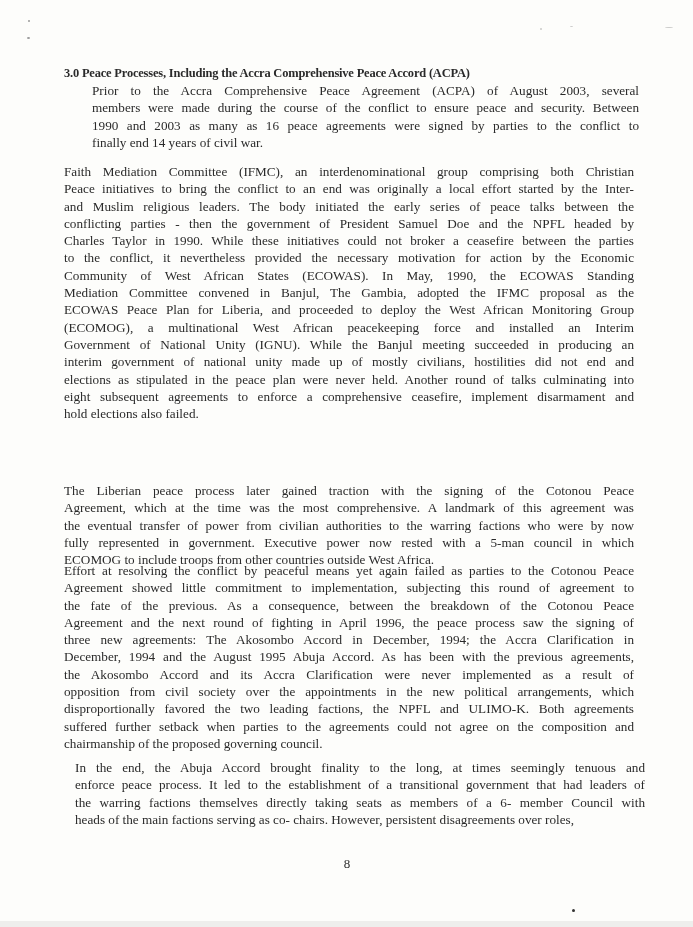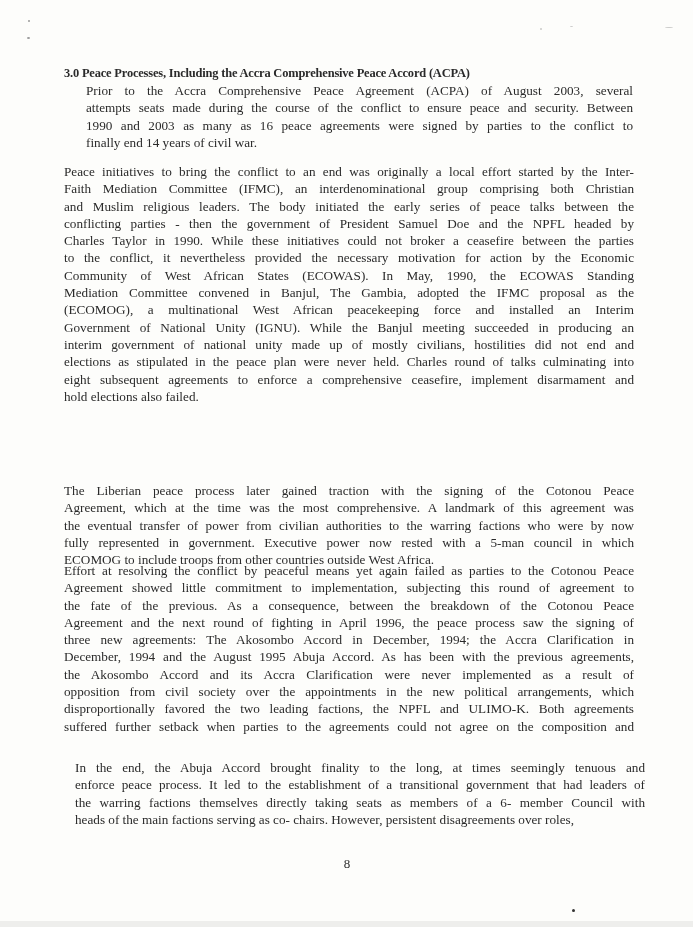--- a/index.html
+++ b/index.html
@@ -17,21 +17,21 @@
     transform: scaleX(0.93); transform-origin: left top;
     white-space: nowrap;
   }
   .para {
     position: absolute;
     font-size: 13.2px; line-height: 17.3px;
     text-align: justify; text-align-last: left;
   }
   .para .ln { display: block; white-space: nowrap; text-align-last: justify; text-align: justify; }
   .para .ln.last { text-align-last: left; }
-  #p0 { left: 86px; top: 82px; width: 547px; }
+  #p0 { left: 92px; top: 82px; width: 547px; }
   #p1 { left: 64px; top: 163px; width: 570px; }
   #p2 { left: 64px; top: 438px; width: 570px; margin-top: 44px; }
   #p3 { left: 64px; top: 562px; width: 570px; }
   #p4 { left: 64px; top: 759px; width: 570px; margin-left: 11px; }
   .pagenum {
     position: absolute; left: 340px; top: 856px; width: 14px;
     text-align: center; font-size: 13px;
   }
   .speck { position: absolute; background: #9a9a9a; border-radius: 50%; }
   .bottom-edge { position: absolute; left: 0; top: 921px; width: 693px; height: 6px; background: #eeeeec; }
@@ -45,37 +45,38 @@
   <div class="speck" style="left:27px;top:37px;width:3px;height:2px;"></div>
   <div class="speck" style="left:540px;top:28px;width:2px;height:2px;opacity:0.5;"></div>
   <div class="speck" style="left:570px;top:26px;width:3px;height:1px;opacity:0.5;"></div>
   <div class="speck" style="left:665px;top:27px;width:8px;height:1px;opacity:0.5;"></div>
   <div class="speck" style="left:572px;top:909px;width:3px;height:3px;background:#333;"></div>
 
   <div class="heading">3.0 Peace Processes, Including the Accra Comprehensive Peace Accord (ACPA)</div>
 
   <div class="para" id="p0">
       <span class="ln">Prior to the Accra Comprehensive Peace Agreement (ACPA) of August 2003, several</span>
-      <span class="ln">attempts seats made during the course of the conflict to ensure peace and security. Between</span>
+      <span class="ln">members were made during the course of the conflict to ensure peace and security. Between</span>
       <span class="ln">1990 and 2003 as many as 16 peace agreements were signed by parties to the conflict to</span>
       <span class="ln last">finally end 14 years of civil war.</span>
     </div>
   <div class="para" id="p1">
+      <span class="ln">Faith Mediation Committee (IFMC), an interdenominational group comprising both Christian</span>
       <span class="ln">Peace initiatives to bring the conflict to an end was originally a local effort started by the Inter-</span>
-      <span class="ln">Faith Mediation Committee (IFMC), an interdenominational group comprising both Christian</span>
       <span class="ln">and Muslim religious leaders. The body initiated the early series of peace talks between the</span>
       <span class="ln">conflicting parties - then the government of President Samuel Doe and the NPFL headed by</span>
       <span class="ln">Charles Taylor in 1990. While these initiatives could not broker a ceasefire between the parties</span>
       <span class="ln">to the conflict, it nevertheless provided the necessary motivation for action by the Economic</span>
       <span class="ln">Community of West African States (ECOWAS). In May, 1990, the ECOWAS Standing</span>
       <span class="ln">Mediation Committee convened in Banjul, The Gambia, adopted the IFMC proposal as the</span>
+      <span class="ln">ECOWAS Peace Plan for Liberia, and proceeded to deploy the West African Monitoring Group</span>
       <span class="ln">(ECOMOG), a multinational West African peacekeeping force and installed an Interim</span>
       <span class="ln">Government of National Unity (IGNU). While the Banjul meeting succeeded in producing an</span>
       <span class="ln">interim government of national unity made up of mostly civilians, hostilities did not end and</span>
-      <span class="ln">elections as stipulated in the peace plan were never held. Charles round of talks culminating into</span>
+      <span class="ln">elections as stipulated in the peace plan were never held. Another round of talks culminating into</span>
       <span class="ln">eight subsequent agreements to enforce a comprehensive ceasefire, implement disarmament and</span>
       <span class="ln last">hold elections also failed.</span>
     </div>
   <div class="para" id="p2">
       <span class="ln">The Liberian peace process later gained traction with the signing of the Cotonou Peace</span>
       <span class="ln">Agreement, which at the time was the most comprehensive. A landmark of this agreement was</span>
       <span class="ln">the eventual transfer of power from civilian authorities to the warring factions who were by now</span>
       <span class="ln">fully represented in government. Executive power now rested with a 5-man council in which</span>
       <span class="ln last">ECOMOG to include troops from other countries outside West Africa.</span>
     </div>
@@ -83,20 +84,21 @@
       <span class="ln">Effort at resolving the conflict by peaceful means yet again failed as parties to the Cotonou Peace</span>
       <span class="ln">Agreement showed little commitment to implementation, subjecting this round of agreement to</span>
       <span class="ln">the fate of the previous. As a consequence, between the breakdown of the Cotonou Peace</span>
       <span class="ln">Agreement and the next round of fighting in April 1996, the peace process saw the signing of</span>
       <span class="ln">three new agreements: The Akosombo Accord in December, 1994; the Accra Clarification in</span>
       <span class="ln">December, 1994 and the August 1995 Abuja Accord. As has been with the previous agreements,</span>
       <span class="ln">the Akosombo Accord and its Accra Clarification were never implemented as a result of</span>
       <span class="ln">opposition from civil society over the appointments in the new political arrangements, which</span>
       <span class="ln">disproportionally favored the two leading factions, the NPFL and ULIMO-K. Both agreements</span>
       <span class="ln">suffered further setback when parties to the agreements could not agree on the composition and</span>
+      <span class="ln last">chairmanship of the proposed governing council.</span>
     </div>
   <div class="para" id="p4">
       <span class="ln">In the end, the Abuja Accord brought finality to the long, at times seemingly tenuous and</span>
       <span class="ln">enforce peace process. It led to the establishment of a transitional government that had leaders of</span>
       <span class="ln">the warring factions themselves directly taking seats as members of a 6- member Council with</span>
       <span class="ln last">heads of the main factions serving as co- chairs.  However, persistent disagreements over roles,</span>
     </div>
 
   <div class="pagenum">8</div>
 

